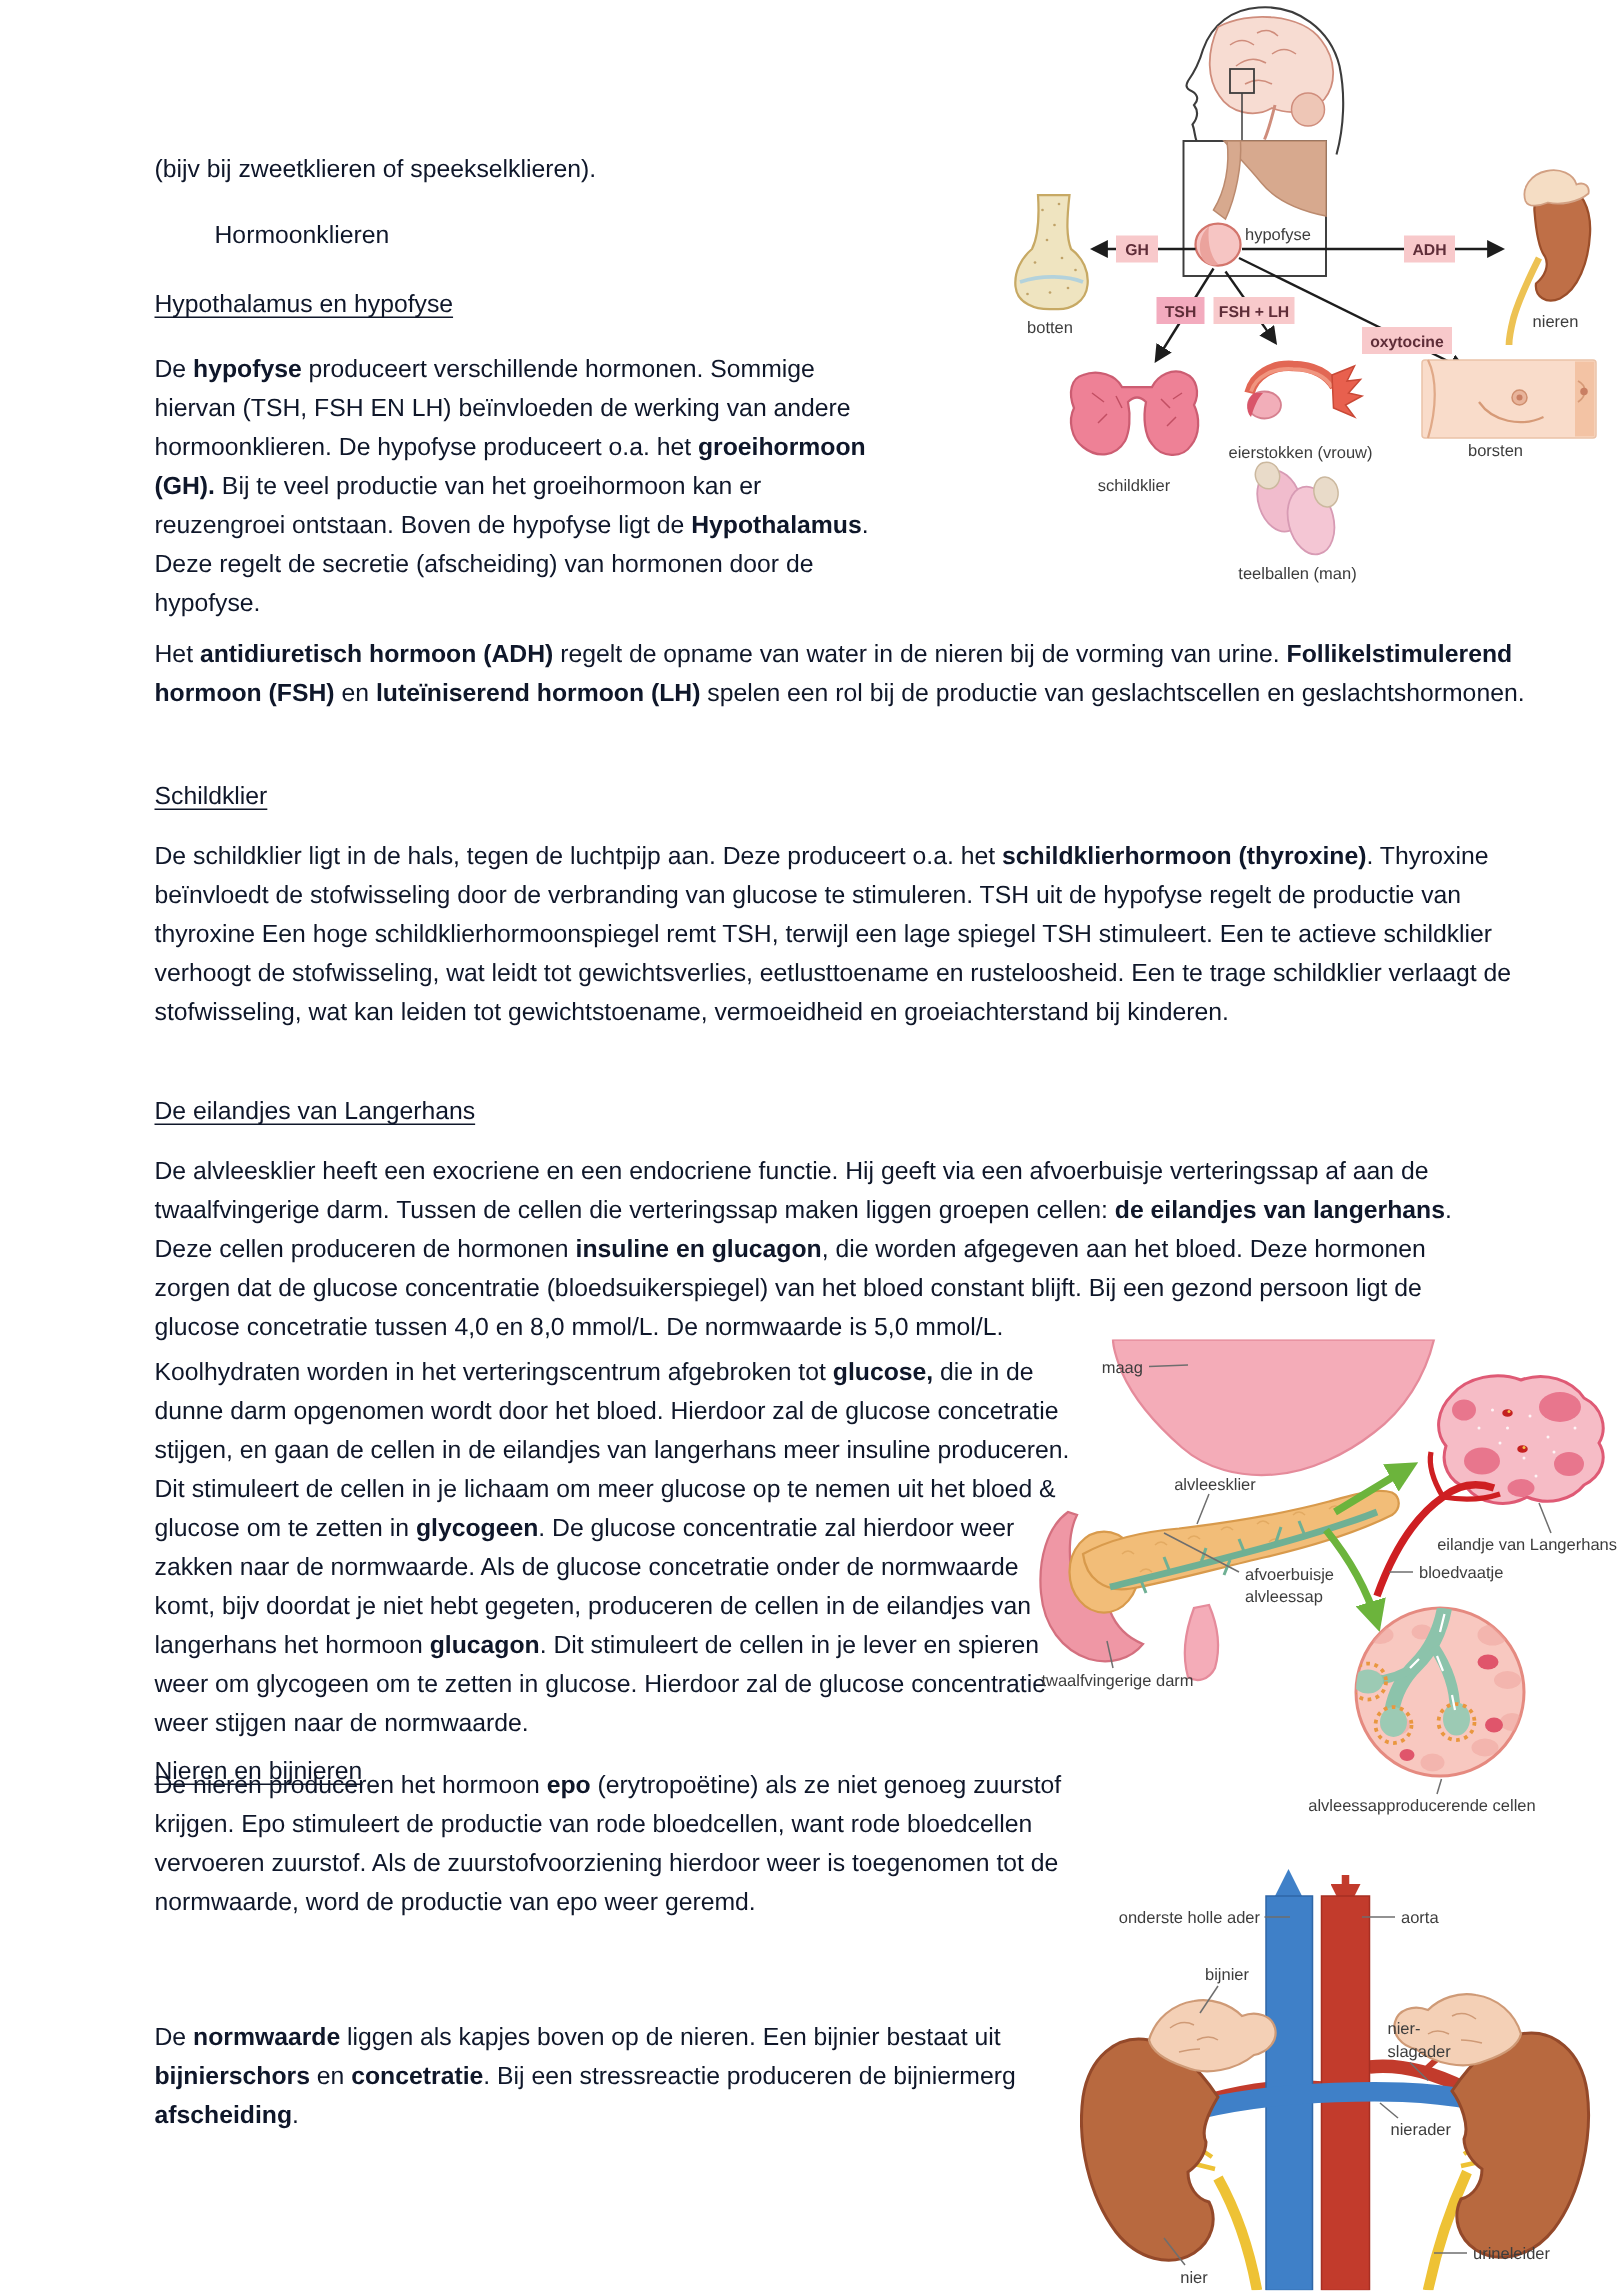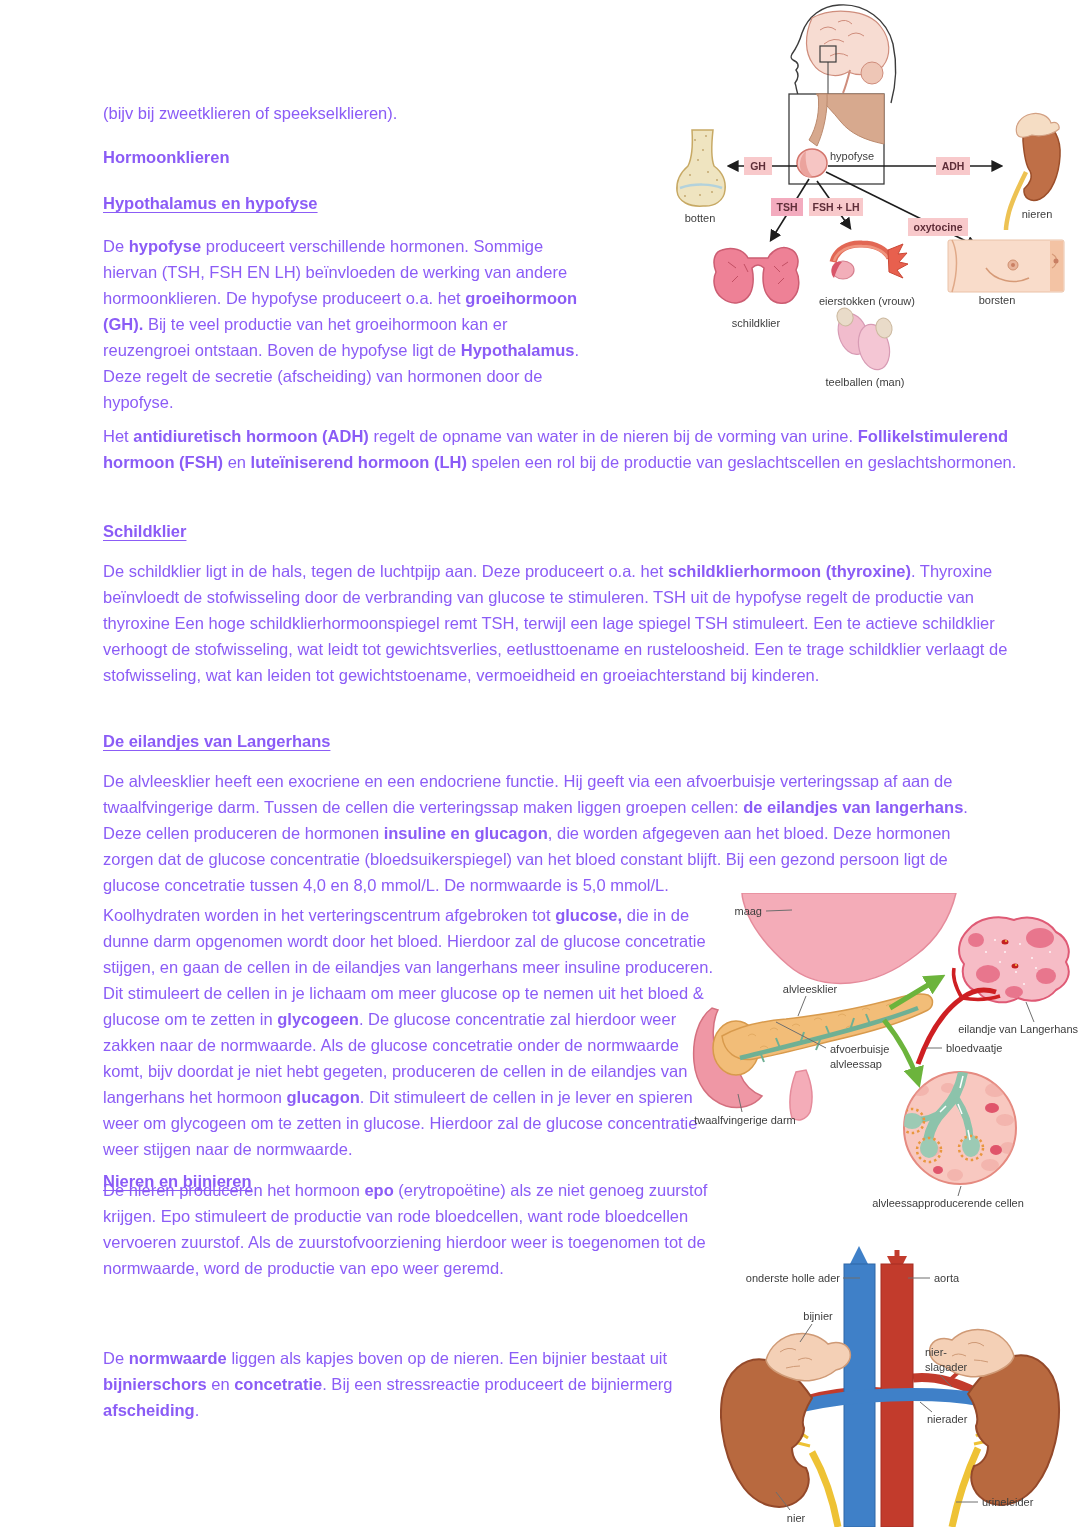--- a/index.html
+++ b/index.html
@@ -1,20 +1,20 @@
 <!DOCTYPE html>
 <html><head>
 <meta charset="utf-8">
 <style>
   html,body{margin:0;padding:0;background:#ffffff;}
   .page{position:relative;width:1080px;height:1527px;background:#ffffff;overflow:hidden;
-        font-family:"Liberation Sans",sans-serif;color:#8b5cf6;}
+        font-family:"Liberation Sans",sans-serif;color:#0f172a;}
   .txt{position:absolute;left:103px;margin:0;font-size:16.5px;line-height:26px;}
-  .title{font-weight:700;}
-  .sect{text-decoration:underline;text-underline-offset:3px;font-weight:700;}
+  .title{font-weight:400;margin-left:40px;}
+  .sect{text-decoration:underline;text-underline-offset:3px;font-weight:400;}
   .b{font-weight:700;}
   .fig{position:absolute;}
   svg text{font-family:"Liberation Sans",sans-serif;}
   .cap{font-size:11px;fill:#3d3d3d;}
   .hlab{font-size:10.5px;font-weight:700;fill:#5e2d38;}
   .lead{stroke:#6e6e6e;stroke-width:1;fill:none;}
 </style>
 </head>
 <body>
 
@@ -37,21 +37,21 @@
   <p class="txt sect" style="top:728px">De eilandjes van Langerhans</p>
 
   <p class="txt" style="top:768px;width:900px"><span>De alvleesklier heeft een exocriene en een endocriene functie. Hij geeft via een afvoerbuisje verteringssap af aan de twaalfvingerige darm. Tussen de cellen die verteringssap maken liggen groepen cellen: </span><span class="b">de eilandjes van langerhans</span><span>. Deze cellen produceren de hormonen </span><span class="b">insuline en glucagon</span><span>, die worden afgegeven aan het bloed. Deze hormonen zorgen dat de glucose concentratie (bloedsuikerspiegel) van het bloed constant blijft. Bij een gezond persoon ligt de glucose concetratie tussen 4,0 en 8,0 mmol/L. De normwaarde is 5,0 mmol/L.</span></p>
 
   <p class="txt" style="top:902px;width:620px"><span>Koolhydraten worden in het verteringscentrum afgebroken tot </span><span class="b">glucose,</span><span> die in de dunne darm opgenomen wordt door het bloed. Hierdoor zal de glucose concetratie stijgen, en gaan de cellen in de eilandjes van langerhans meer insuline produceren. Dit stimuleert de cellen in je lichaam om meer glucose op te nemen uit het bloed &amp; glucose om te zetten in </span><span class="b">glycogeen</span><span>. De glucose concentratie zal hierdoor weer zakken naar de normwaarde. Als de glucose concetratie onder de normwaarde komt, bijv doordat je niet hebt gegeten, produceren de cellen in de eilandjes van langerhans het hormoon </span><span class="b">glucagon</span><span>. Dit stimuleert de cellen in je lever en spieren weer om glycogeen om te zetten in glucose. Hierdoor zal de glucose concentratie weer stijgen naar de normwaarde.</span></p>
 
   <p class="txt sect" style="top:1168px">Nieren en bijnieren</p>
 
   <p class="txt" style="top:1177px;width:645px"><span>De nieren produceren het hormoon </span><span class="b">epo</span><span> (erytropoëtine) als ze niet genoeg zuurstof krijgen. Epo stimuleert de productie van rode bloedcellen, want rode bloedcellen vervoeren zuurstof. Als de zuurstofvoorziening hierdoor weer is toegenomen tot de normwaarde, word de productie van epo weer geremd.</span></p>
 
-  <p class="txt" style="top:1345px;width:640px"><span>De </span><span class="b">normwaarde</span><span> liggen als kapjes boven op de nieren. Een bijnier bestaat uit </span><span class="b">bijnierschors</span><span> en </span><span class="b">concetratie</span><span>. Bij een stressreactie produceert de bijniermerg </span><span class="b">afscheiding</span><span>.</span></p>
+  <p class="txt" style="top:1345px;width:640px"><span>De </span><span class="b">normwaarde</span><span> liggen als kapjes boven op de nieren. Een bijnier bestaat uit </span><span class="b">bijnierschors</span><span> en </span><span class="b">concetratie</span><span>. Bij een stressreactie produceren de bijniermerg </span><span class="b">afscheiding</span><span>.</span></p>
 
   <svg class="fig" style="left:660px;top:0;width:420px;height:400px" viewBox="660 0 420 400">
     <defs>
       <marker id="ah" viewBox="0 0 10 10" refX="8" refY="5" markerWidth="7.5" markerHeight="7.5" orient="auto-start-reverse">
         <path d="M0 0 L10 5 L0 10 Z" fill="#1d1d1d"></path>
       </marker>
     </defs>
 
     <g>
       <path d="M816 133 C813 120 804 107 800 99 C796 93 797 88 795 83 C799 78 799 74 796 70 C800 66 798 62 793 60 C790 58 791 56 792 54 C797 47 800 40 802 33 C808 16 822 6 839 5 C865 3 887 20 893 44 C897 63 896 85 891 103" fill="none" stroke="#3c3c3c" stroke-width="1.4"></path>

